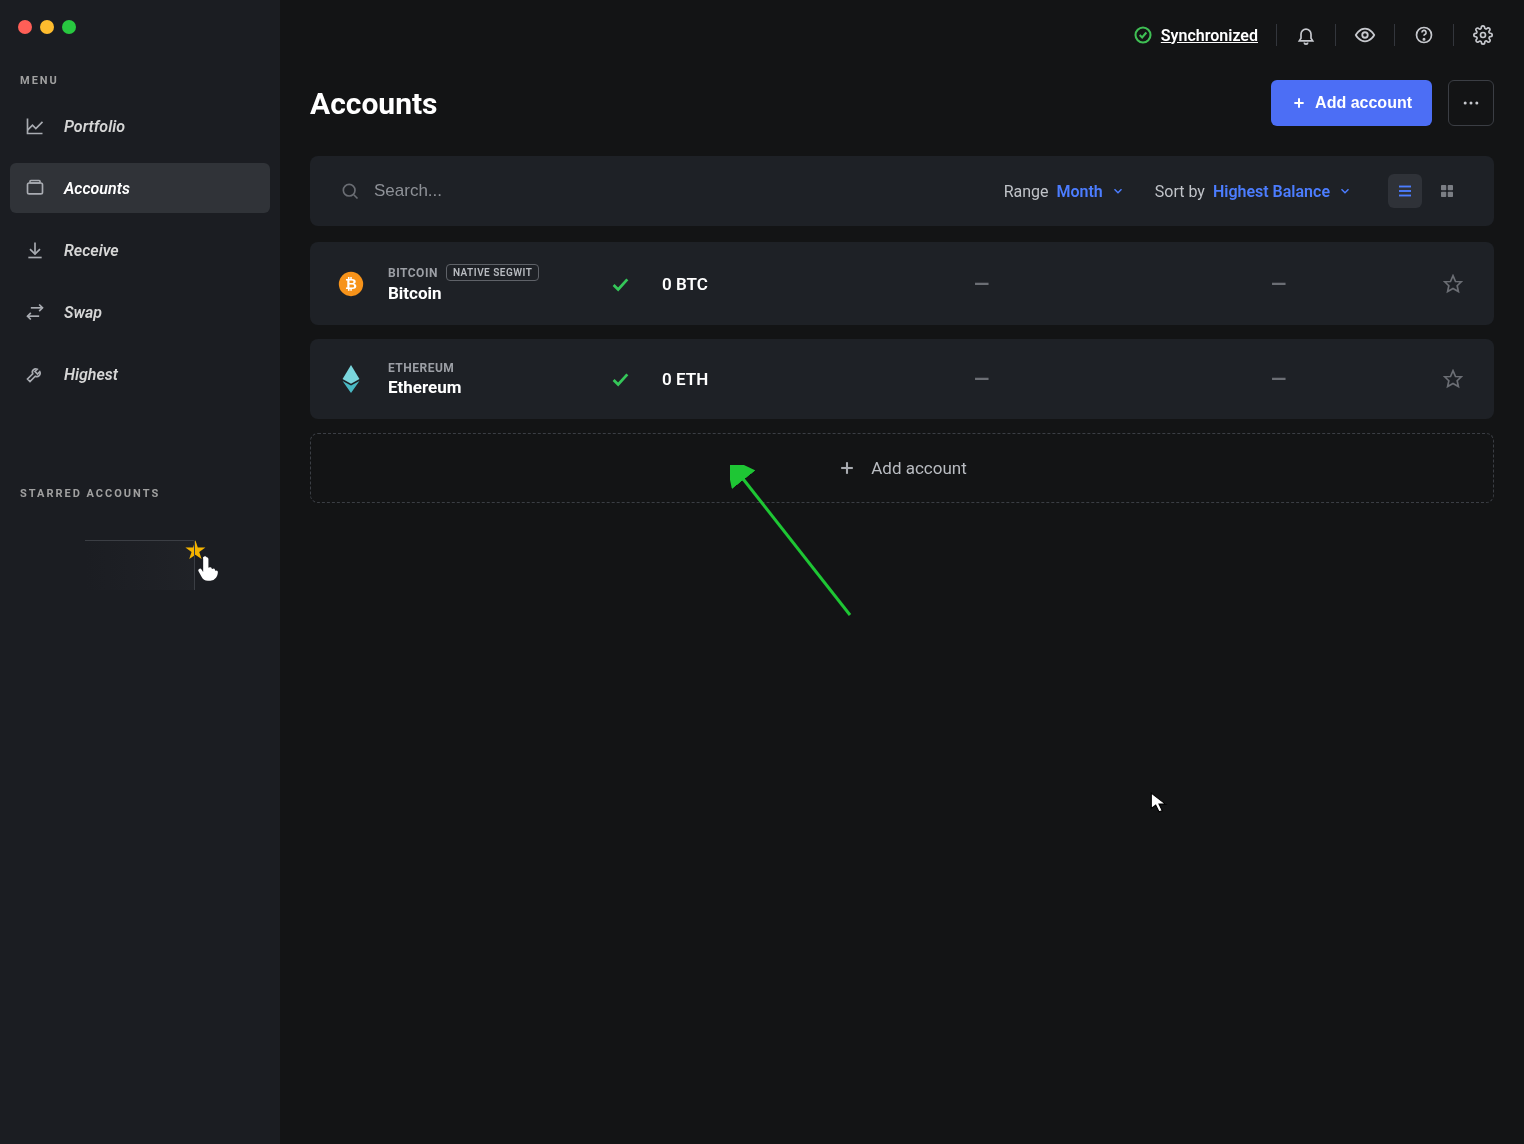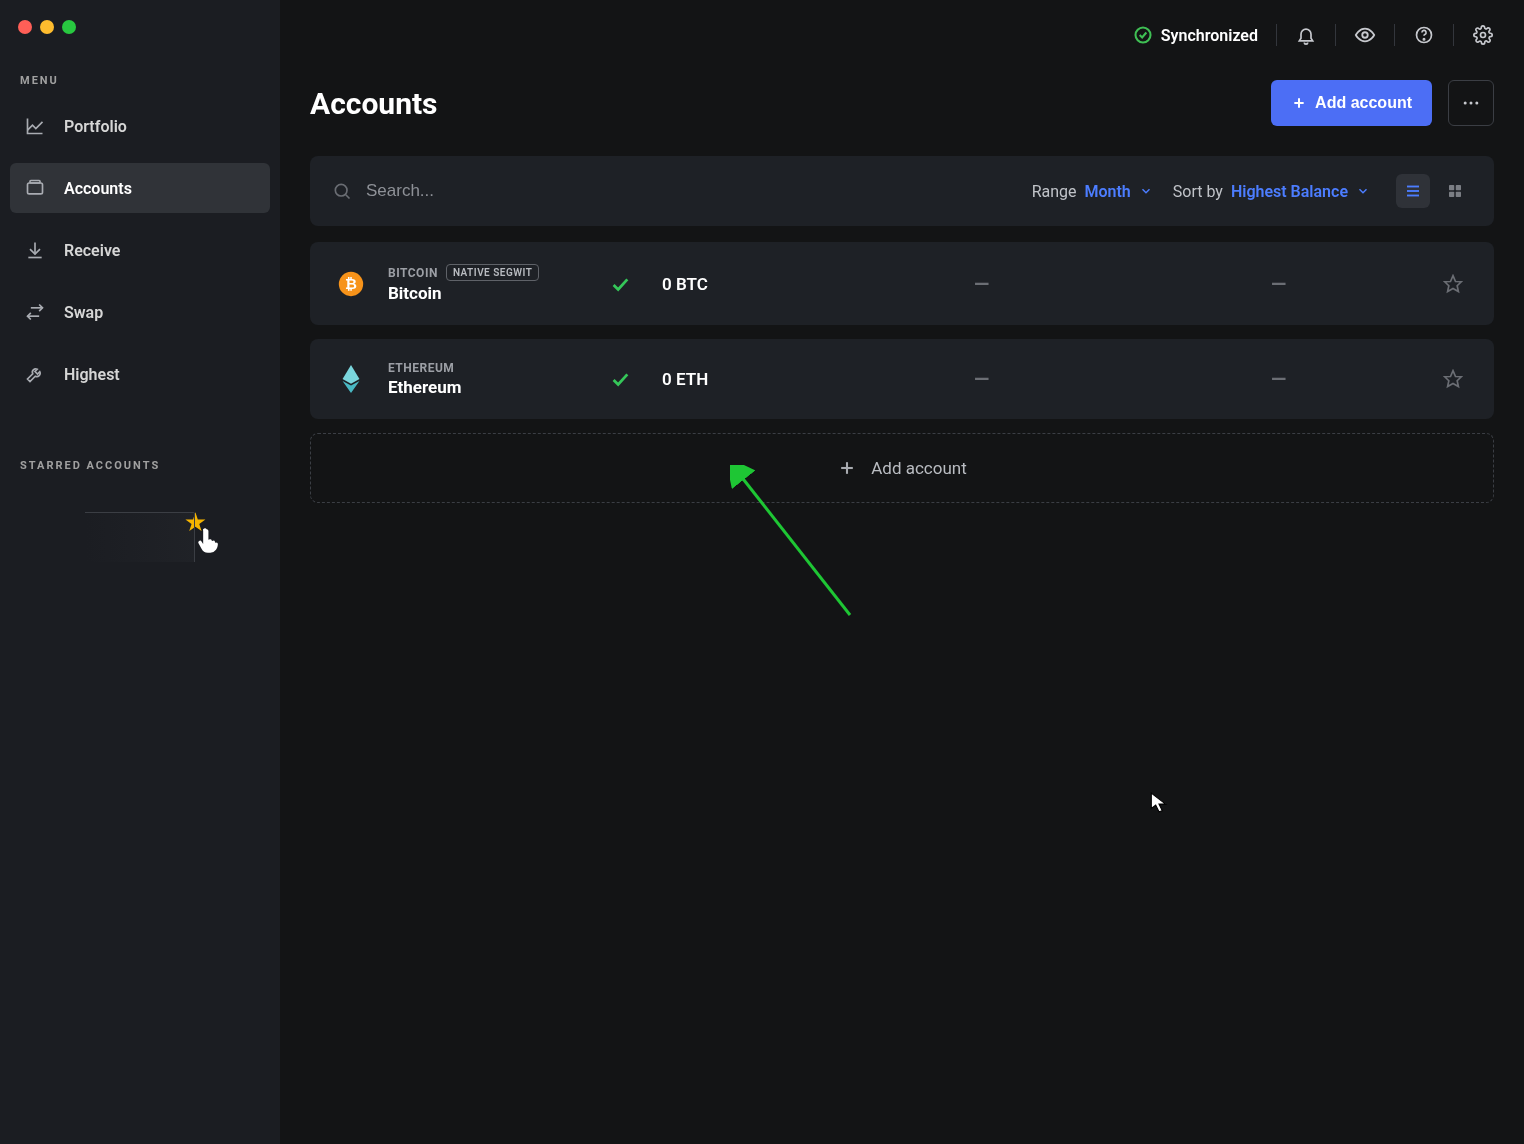--- a/index.html
+++ b/index.html
@@ -4,46 +4,46 @@
 <style>
   * { box-sizing: border-box; margin:0; padding:0; }
   html,body { width:1524px; height:1144px; background:#0d0d0d; font-family:-apple-system,BlinkMacSystemFont,"Segoe UI",Roboto,sans-serif; color:#fff; overflow:hidden; }
   .app { display:flex; height:100%; background:#131415; }
   
   .sidebar { width:280px; background:#1b1d22; display:flex; flex-direction:column; padding:20px 10px 20px 10px; }
   .traffic { display:flex; gap:8px; padding-left:8px; padding-bottom:40px;}
   .dot{width:14px;height:14px;border-radius:50%;}
   .dot.red{background:#ff5f57;} .dot.yellow{background:#febc2e;} .dot.green{background:#28c840;}
   .menu-label{font-size:11px; letter-spacing:2px; color:#a0a0a0; font-weight:700; padding:0 10px 14px;}
-  .nav-item{display:flex; align-items:center; gap:18px; padding:14px 14px; border-radius:6px; color:#d6d6d6; font-size:16px; cursor:pointer; font-weight:600;}
+  .nav-item{display:flex; align-items:center; gap:18px; padding:14px 14px; border-radius:6px; color:#d6d6d6; font-size:16px; cursor:pointer; font-weight:600;font-style:italic;}
   .nav-item.active{background:#303338; color:#fff;}
   .nav-item .ic{width:22px;height:22px; display:flex;align-items:center;justify-content:center; color:#a9acb2; stroke:currentColor;}
   .nav-list{display:flex; flex-direction:column; gap:12px;}
-  .starred{margin-top:60px;}
+  .starred{margin-top:88px;}
   .starred-img{display:flex; justify-content:center; padding:26px 0 20px;}
   .starred-placeholder{border:1px solid #3b3e44; border-left:none; border-right:none; border-bottom:none; width:110px; height:50px; position:relative; background:linear-gradient(90deg,rgba(255,255,255,0),rgba(59,62,68,0.15)); border-top-right-radius:2px; border-bottom-right-radius:2px;}
   .starred-placeholder::after{content:""; position:absolute; right:0; top:0; bottom:0; width:1px; background:#3b3e44;}
   .star-ic{position:absolute; right:-12px; top:-6px; font-size:26px; color:#f5b400;}
   .hand-ic{position:absolute; right:-28px; top:14px; color:#fff; font-size:30px;}
   .starred-text{color:#9a9da3; font-size:15px; text-align:center; padding:0 20px; line-height:1.5; font-weight:600;}
 
   
   .main{flex:1; display:flex; flex-direction:column; background:#131415;}
-  .topbar{height:70px; display:flex; align-items:center; justify-content:flex-end; padding:0 30px; gap:18px;}
+  .topbar{height:70px; display:flex; align-items:center; justify-content:flex-end; padding:0 30px; gap:18px;text-decoration:underline;}
   .sync{display:flex; align-items:center; gap:8px; color:#fff; font-weight:600; font-size:16px;}
   .sync-ic{color:#3fbf54;}
   .sep{width:1px;height:22px;background:#33363c;}
   .top-ic{color:#c7c9ce; width:22px; height:22px; display:flex; align-items:center; justify-content:center; cursor:pointer;}
   .content{padding:10px 30px 30px 30px;}
   .page-head{display:flex; align-items:center; justify-content:space-between; margin-bottom:30px;}
   .page-title{font-size:30px; font-weight:700;}
   .head-actions{display:flex; gap:16px;}
   .btn-primary{display:inline-flex; align-items:center; gap:8px; background:#4c6ef5; color:#fff; border:none; border-radius:6px; padding:12px 20px; font-size:16px; font-weight:600; cursor:pointer;}
   .btn-square{width:46px;height:46px;border:1px solid #3b3e44;border-radius:6px;background:transparent;display:flex;align-items:center;justify-content:center;color:#c7c9ce;cursor:pointer;}
-  .filters{display:flex; align-items:center; background:#1e2126; border-radius:8px; padding:18px 22px; gap:20px;}
+  .filters{display:flex; align-items:center; background:#1e2126; border-radius:8px; padding:18px 30px; gap:30px;}
   .search-wrap{display:flex; align-items:center; gap:14px; flex:1;}
   .search-ic{color:#6a6d73;}
   .search-input{background:transparent;border:none;outline:none;color:#fff;font-size:17px;width:100%;}
   .search-input::placeholder{color:#8e9197;}
   .filter-seg{display:flex; align-items:center; gap:8px;text-align:center;}
   .filter-label{color:#c0c3c8;font-size:16px;}
   .filter-value{color:#4c7dff;font-size:16px;font-weight:600;}
   .chev{color:#4c7dff;}
   .view-toggle{display:flex;gap:8px;margin-left:6px;}
   .vt{width:34px;height:34px;border-radius:6px;display:flex;align-items:center;justify-content:center;color:#7b7e84;cursor:pointer;}

